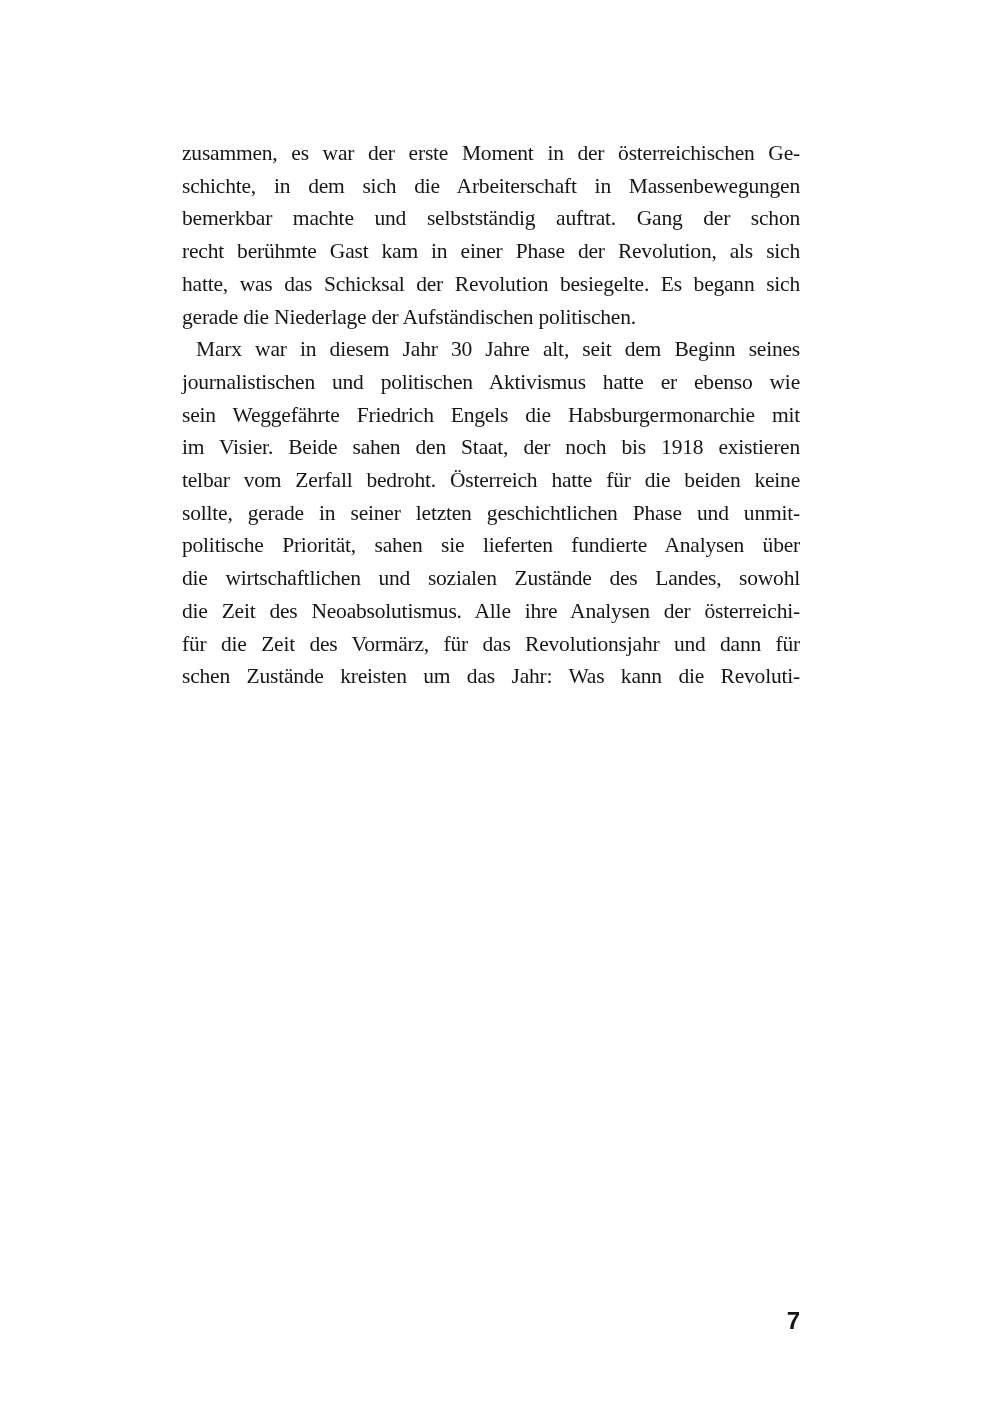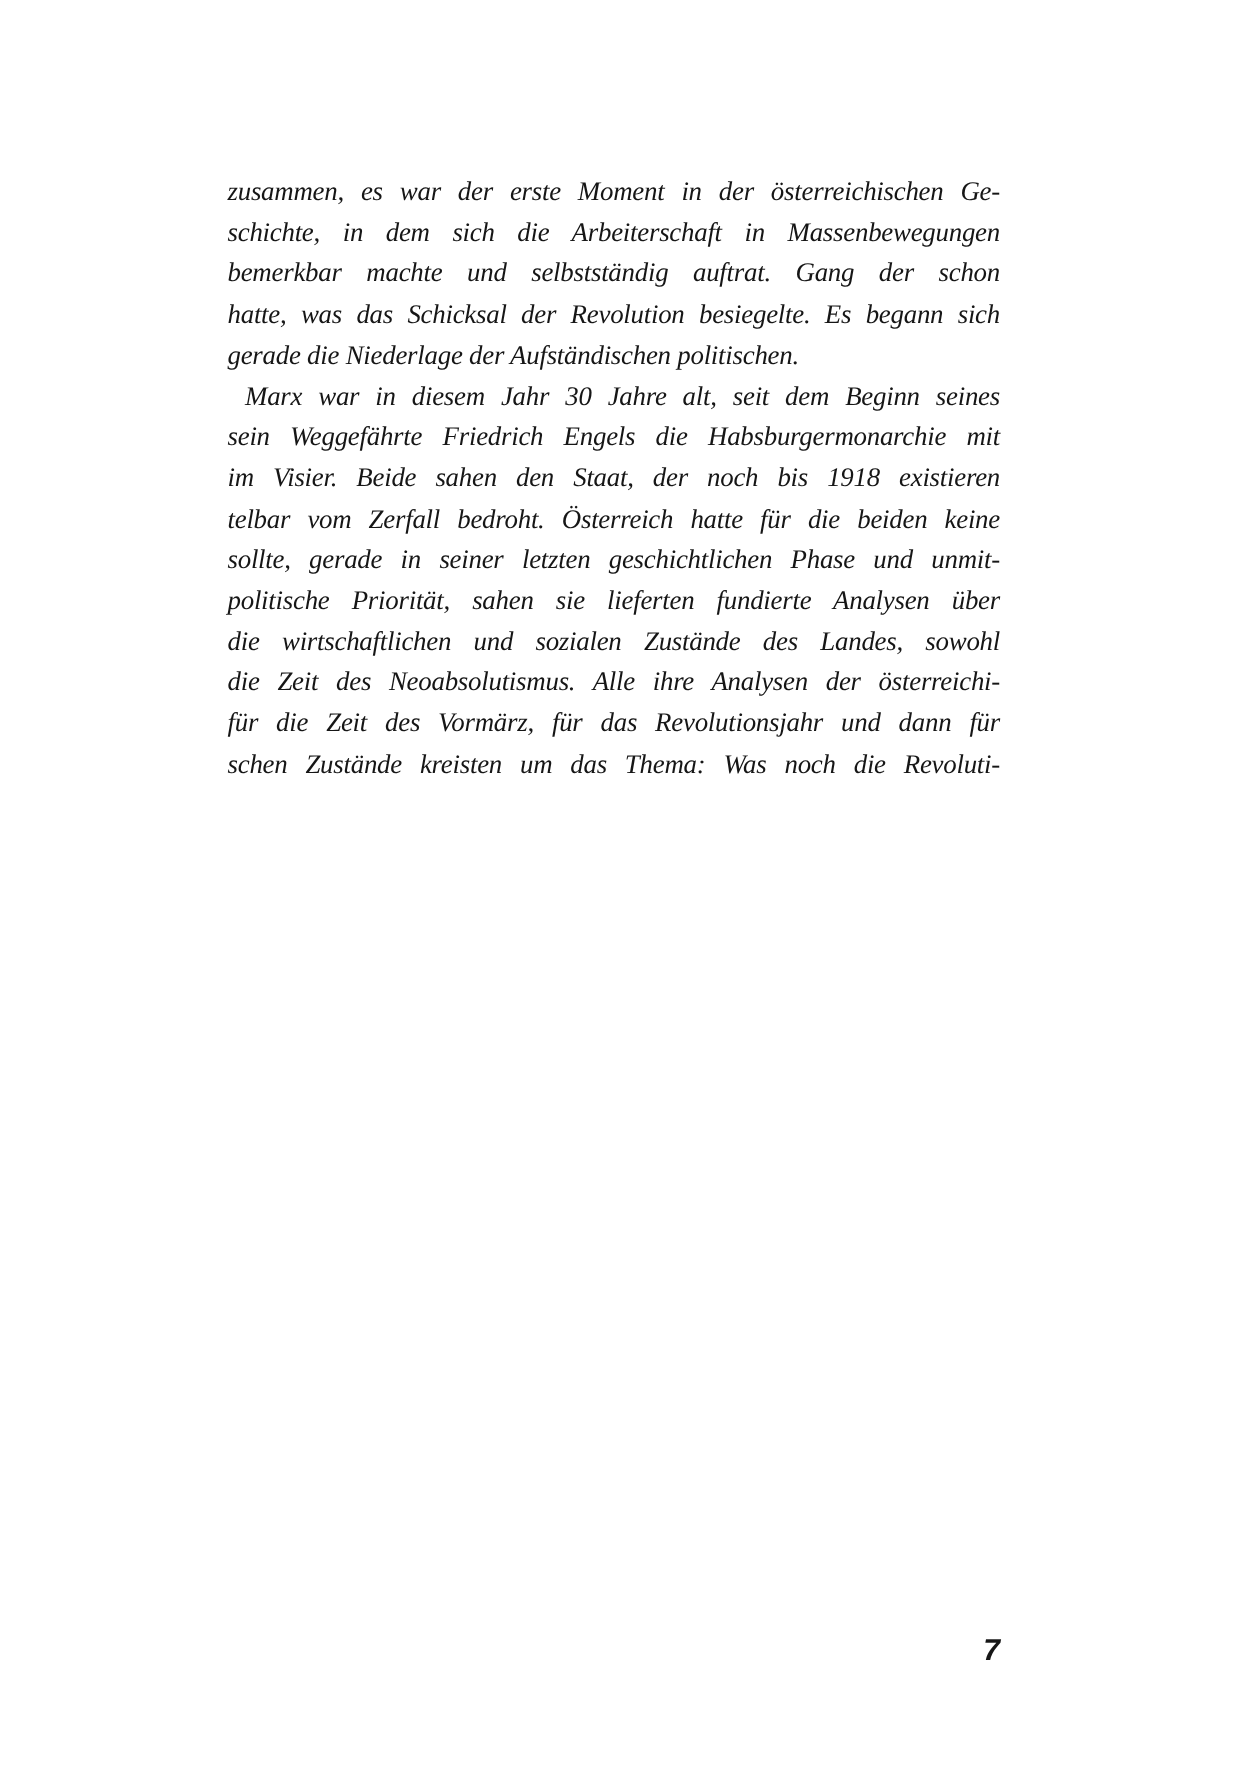--- a/index.html
+++ b/index.html
@@ -6,21 +6,20 @@
     margin: 0;
     padding: 0;
     background: #ffffff;
   }
   .page {
     position: relative;
     width: 1000px;
     height: 1415px;
     background: var(--paper, #ffffff);
     overflow: hidden;
-    font-style: italic;
   }
   .text-block {
     position: absolute;
     left: 182px;
     top: 137px;
     width: 618px;
     font-family: "Liberation Serif", "DejaVu Serif", serif;
     font-size: 21.5px;
     line-height: 32.7px;
     letter-spacing: -0.2px;
@@ -52,30 +51,32 @@
 </style>
 </head>
 <body>
 
 <div class="page">
   <div class="text-block">
       <div class="para">
         <div class="line">zusammen, es war der erste Moment in der österreichischen Ge-</div>
         <div class="line">schichte, in dem sich die Arbeiterschaft in Massenbewegungen</div>
         <div class="line">bemerkbar machte und selbstständig auftrat. Gang der schon</div>
+        <div class="line">recht berühmte Gast kam in einer Phase der Revolution, als sich</div>
         <div class="line">hatte, was das Schicksal der Revolution besiegelte. Es begann sich</div>
         <div class="line endline">gerade die Niederlage der Aufständischen politischen.</div>
       </div>
       <div class="para indent">
         <div class="line">Marx war in diesem Jahr 30 Jahre alt, seit dem Beginn seines</div>
+        <div class="line">journalistischen und politischen Aktivismus hatte er ebenso wie</div>
         <div class="line">sein Weggefährte Friedrich Engels die Habsburgermonarchie mit</div>
         <div class="line">im Visier. Beide sahen den Staat, der noch bis 1918 existieren</div>
         <div class="line">telbar vom Zerfall bedroht. Österreich hatte für die beiden keine</div>
         <div class="line">sollte, gerade in seiner letzten geschichtlichen Phase und unmit-</div>
         <div class="line">politische Priorität, sahen sie lieferten fundierte Analysen über</div>
         <div class="line">die wirtschaftlichen und sozialen Zustände des Landes, sowohl</div>
         <div class="line">die Zeit des Neoabsolutismus. Alle ihre Analysen der österreichi-</div>
         <div class="line">für die Zeit des Vormärz, für das Revolutionsjahr und dann für</div>
-        <div class="line">schen Zustände kreisten um das Thema: Was noch die Revoluti-</div>
+        <div class="line">schen Zustände kreisten um das Jahr: Was kann die Revoluti-</div>
       </div>
     </div>
   <div class="page-number">7</div>
 </div>
 
 </body></html>

